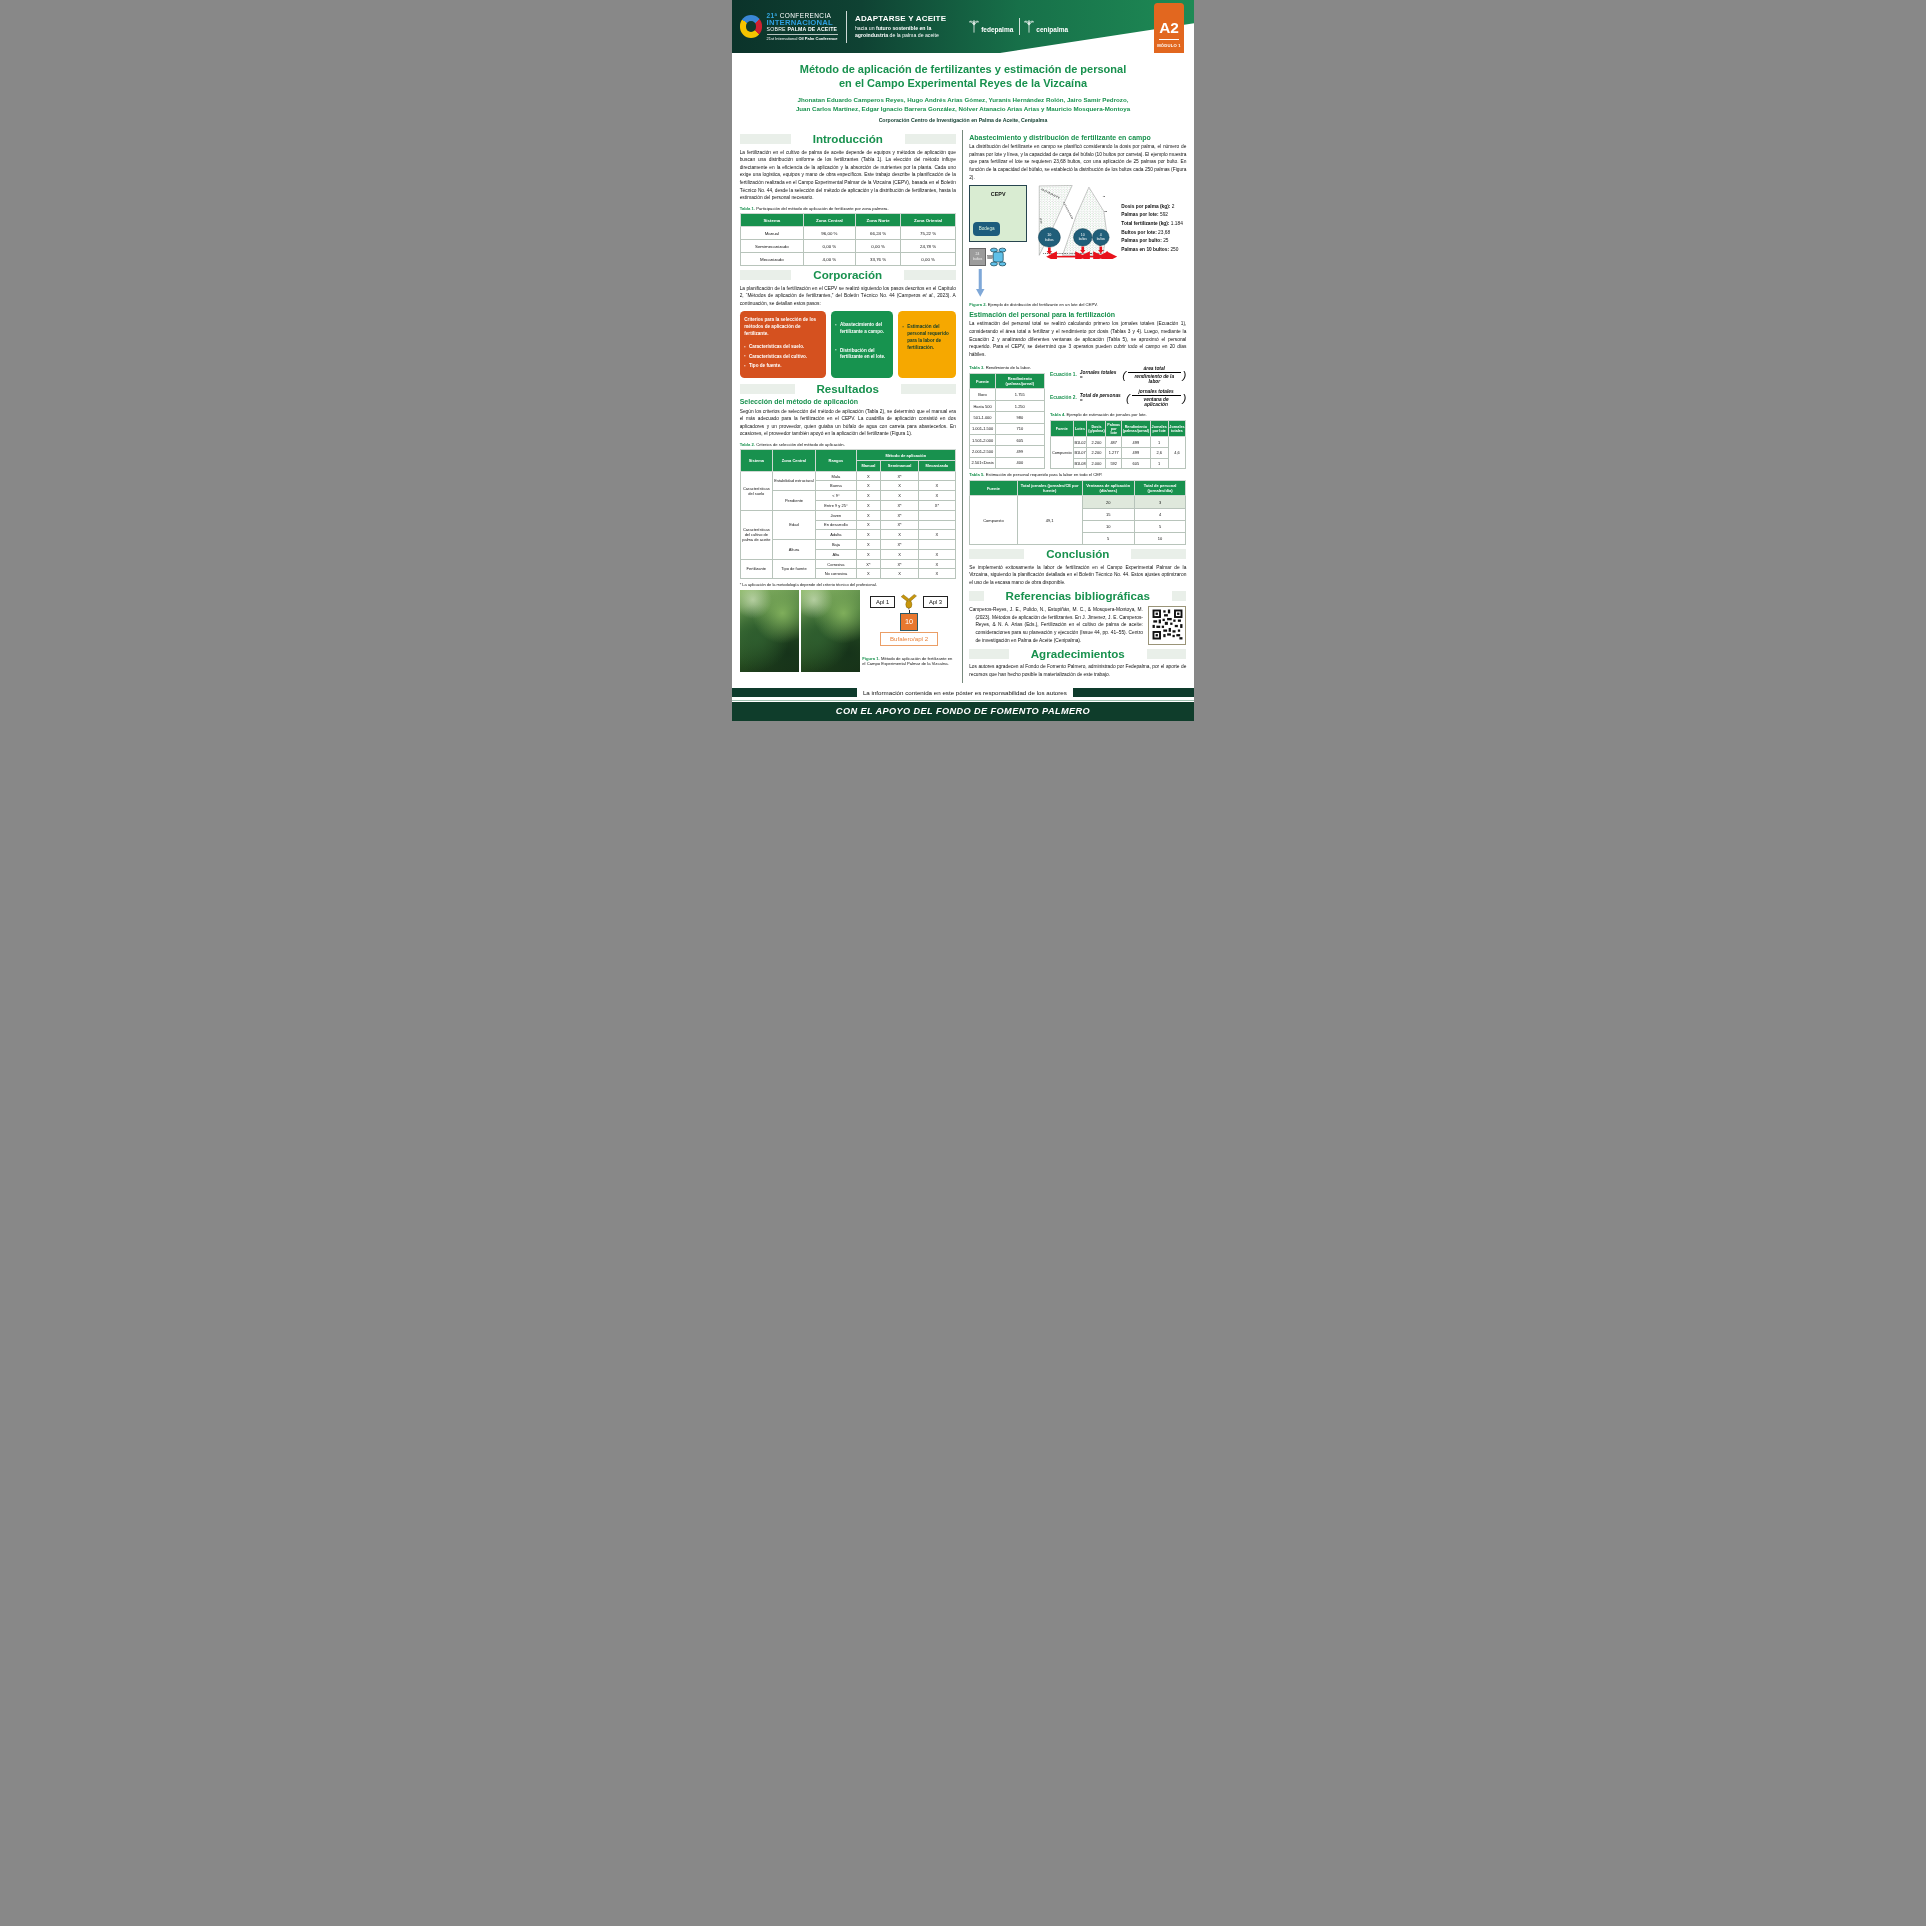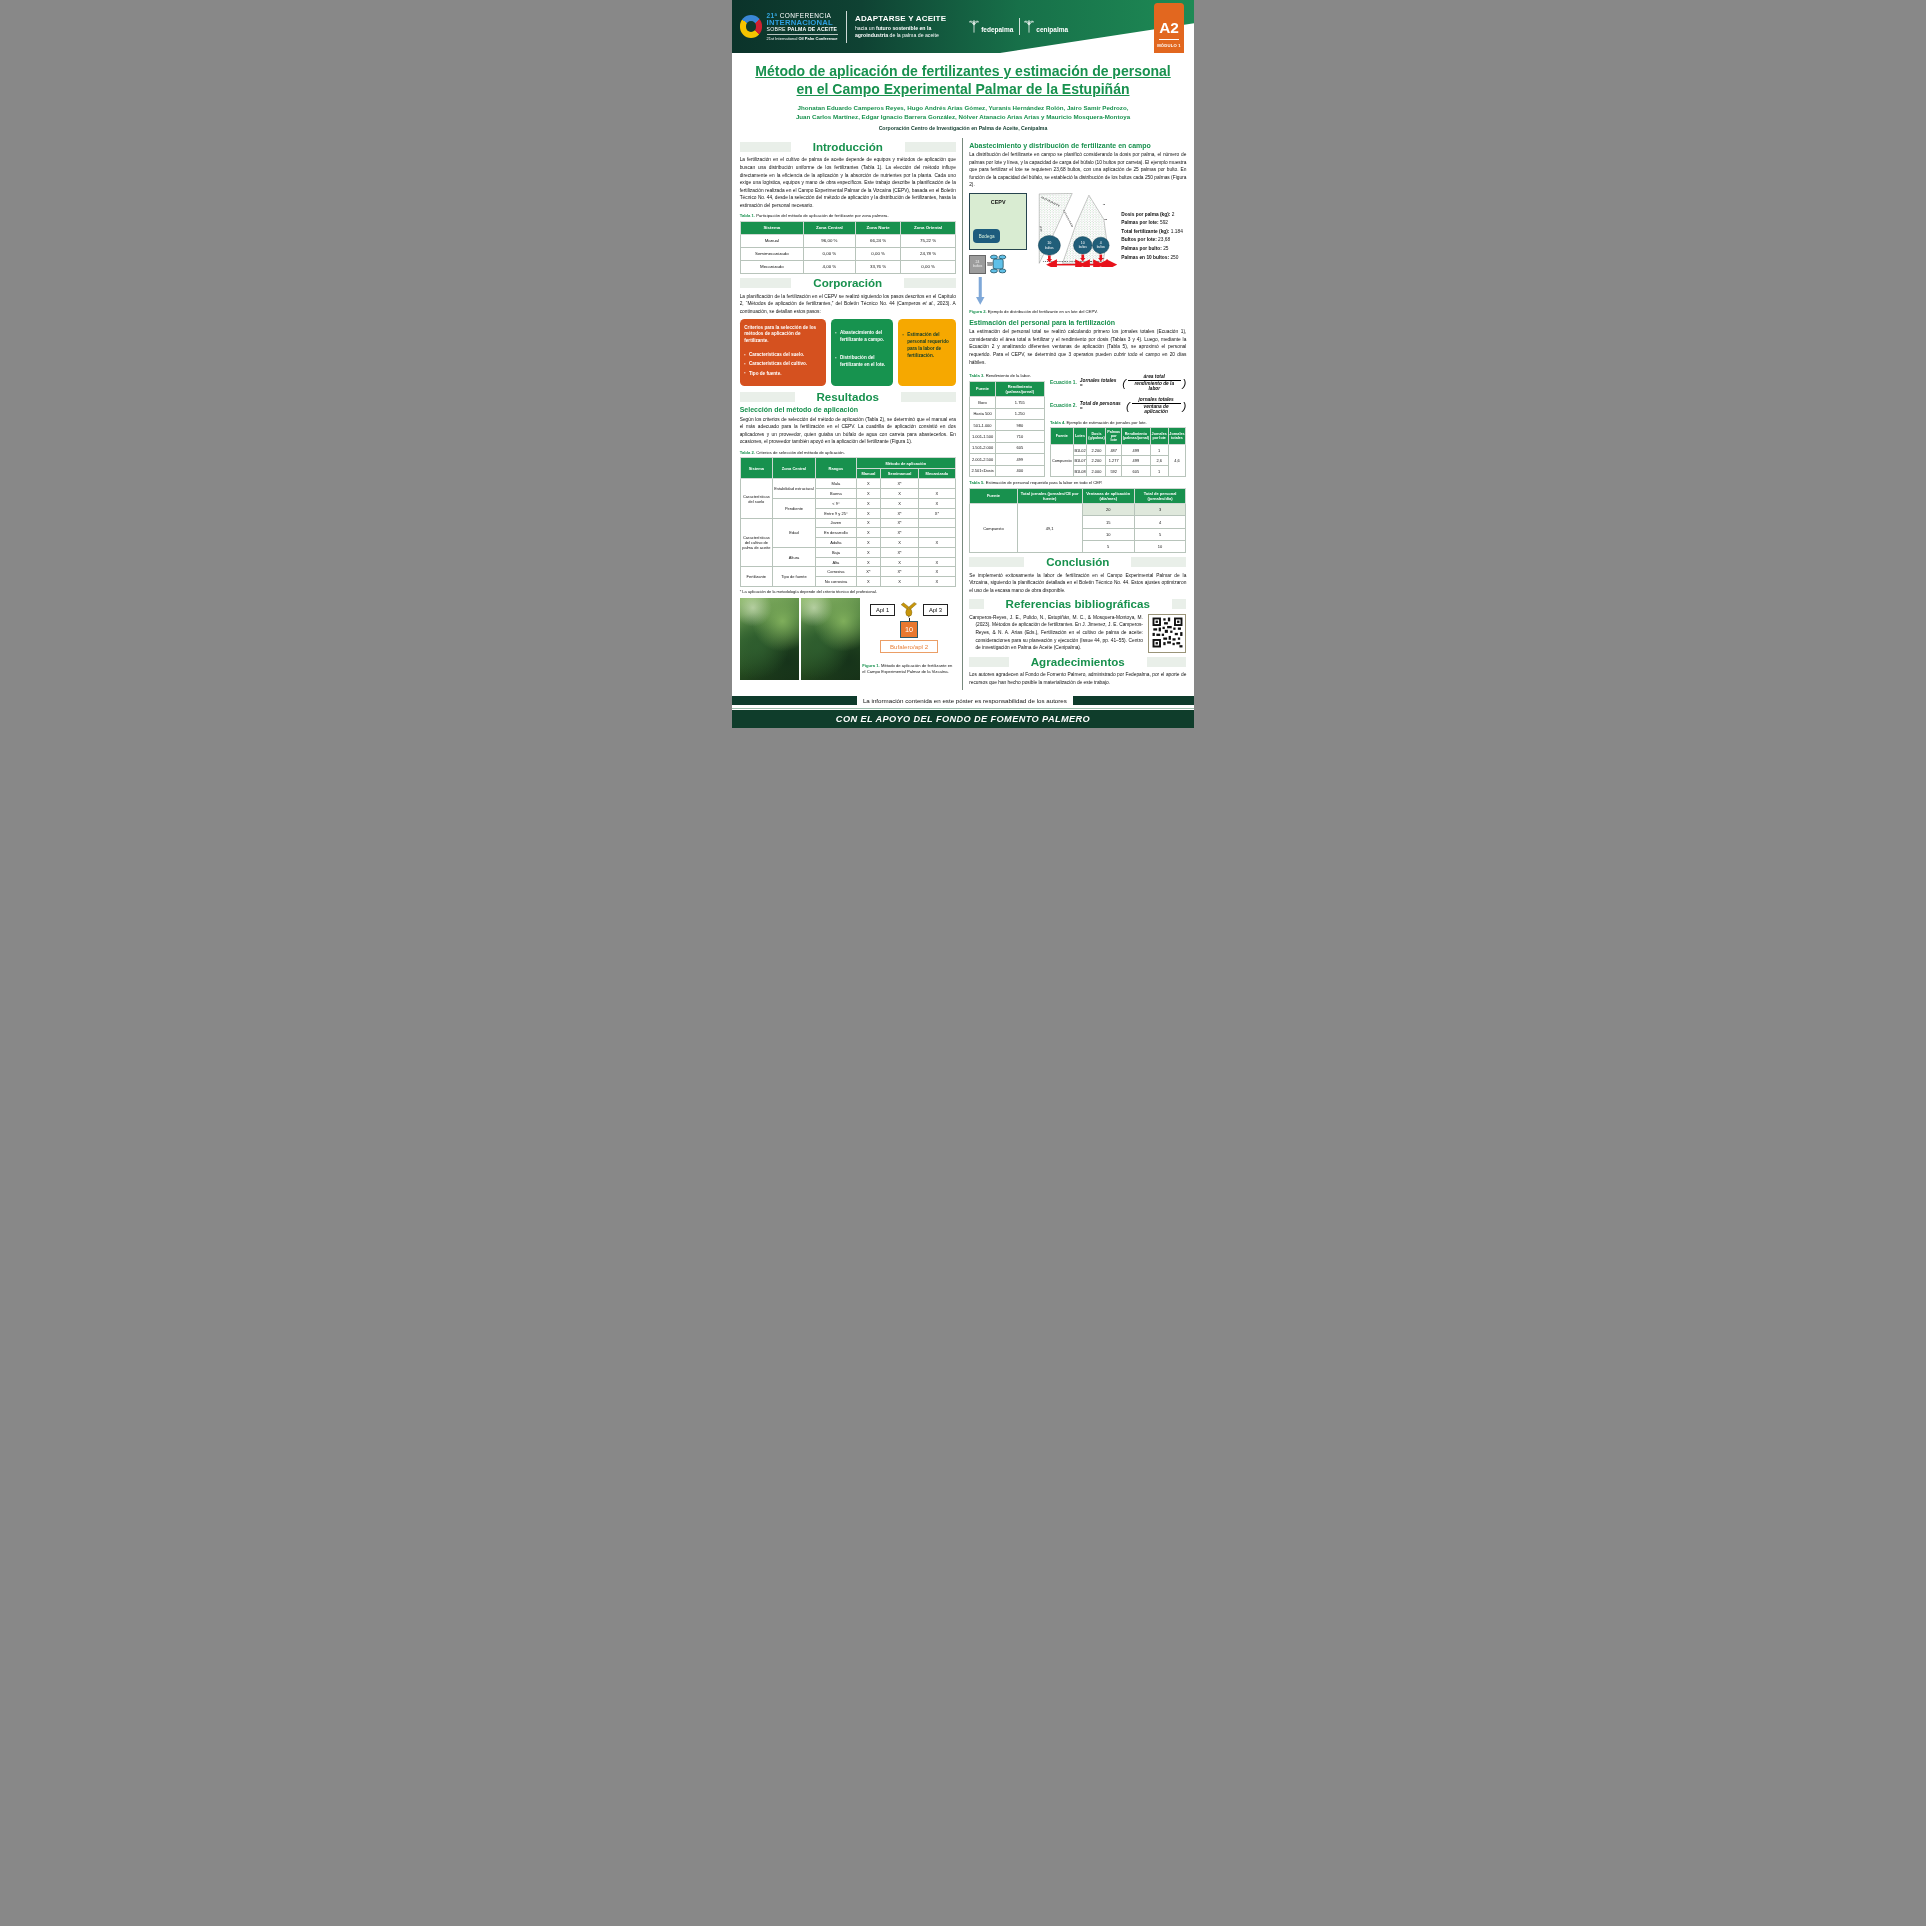--- a/index.html
+++ b/index.html
@@ -26,21 +26,21 @@
   .brand { display:flex; align-items:flex-end; gap:1.9px; font-weight:bold; font-size:6.5px; }
   .brand svg { display:block; }
   .brand-sep { width:0.4px; height:17.7px; background:rgba(255,255,255,.8); }
   .badge { position:absolute; top:3.1px; right:10px; width:30px; height:62px; background:#e2671f; border-radius:3.5px; z-index:3; display:flex; flex-direction:column; align-items:center; justify-content:center; color:#fff; }
   .badge .code { font-size:15.4px; font-weight:bold; line-height:1; }
   .badge hr { width:64%; border:none; border-top:0.8px solid #fff; margin:3.1px 0; }
   .badge .module { font-size:4.2px; font-weight:bold; text-transform:uppercase; letter-spacing:0.2px; }
 
   
   .masthead { text-align:center; padding:9.2px 19px 2.3px; }
-  .title { color:#18914e; font-weight:bold; font-size:14px; line-height:1.3;text-decoration:underline; }
+  .title { color:#18914e; font-weight:bold; font-size:11px; line-height:1.3; }
   .authors { margin-top:5.4px; color:#18914e; font-weight:bold; font-size:6.2px; line-height:1.45; }
   .affiliation { margin-top:3.1px; font-weight:bold; font-size:5.2px; color:#0f3c2d; }
 
   
   .main { display:flex; padding:4.6px 7.7px 1.5px; }
   .col-left { width:50%; padding-right:6.2px; border-right:0.6px solid #77897d; }
   .col-right { width:50%; padding-left:6.2px; }
 
   .h-row { display:flex; align-items:center; gap:22px; margin:3.1px 0 3.9px; }
   .h-band { flex:1; height:10px; background:#e9efe9; }
@@ -181,21 +181,21 @@
     <div class="badge">
       <div class="code">A2</div>
       <hr>
       <div class="module">Módulo 1</div>
     </div>
   </div>
 
   <div class="masthead">
     <div class="title">
       <div>Método de aplicación de fertilizantes y estimación de personal</div>
-      <div>en el Campo Experimental Palmar de la Estupiñán</div>
+      <div>en el Campo Experimental Reyes de la Vizcaína</div>
     </div>
     <div class="authors">
       <div>Jhonatan Eduardo Camperos Reyes, Hugo Andrés Arias Gómez, Yuranis Hernández Rolón, Jairo Samir Pedrozo,</div>
       <div>Juan Carlos Martínez, Edgar Ignacio Barrera González, Nólver Atanacio Arias Arias y Mauricio Mosquera-Montoya</div>
     </div>
     <div class="affiliation">Corporación Centro de Investigación en Palma de Aceite, Cenipalma</div>
   </div>
 
   <div class="main">
 

